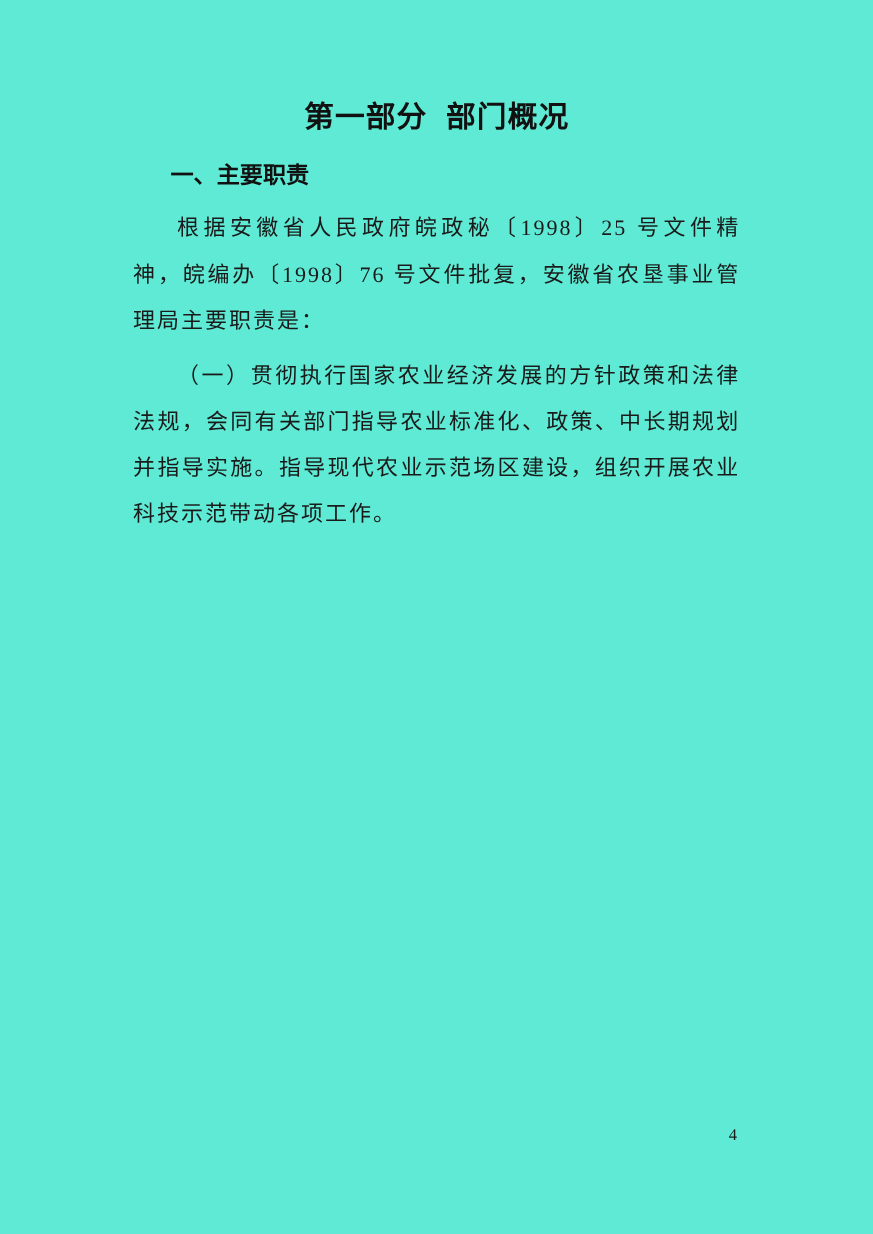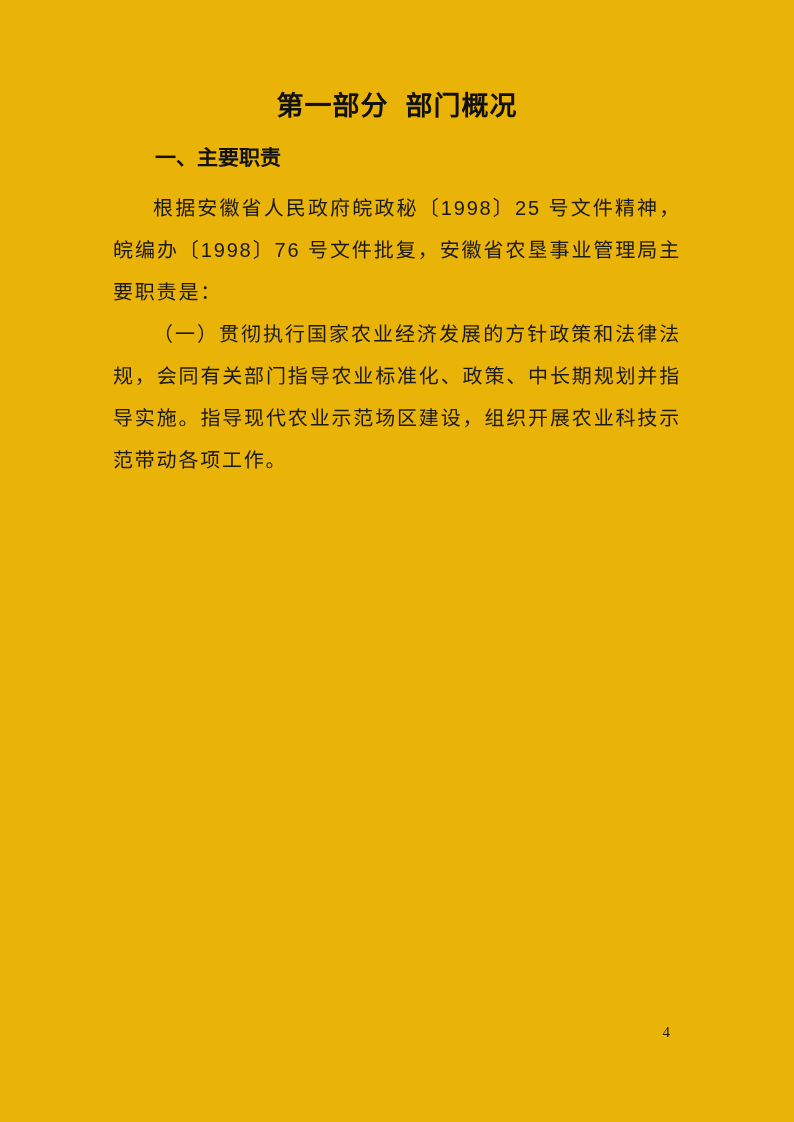--- a/index.html
+++ b/index.html
@@ -5,49 +5,49 @@
   html, body {
     margin: 0;
     padding: 0;
     background: #ffffff;
   }
   .page {
     position: relative;
     width: 794px;
     height: 1122px;
     margin: 0 auto;
-    background: #eab308;
+    background: #5eead4;
     overflow: hidden;
     box-sizing: border-box;
     padding: 88px 113px 0 113px;
     color: #1a1a1a;
   }
   .doc-title {
     margin: 0 0 22px 0;
     text-align: center;
     font-family: "Liberation Sans", "DejaVu Sans", sans-serif;
     font-weight: 700;
     font-size: 27px;
     line-height: 36px;
     color: #111111;
     letter-spacing: 1px;
     white-space: pre;
   }
   .section-heading {
     margin: 0 0 13px 0;
     text-indent: 2em;
-    font-family: Liberation Mono, monospace;
+    font-family: Liberation Sans, sans-serif;
     font-weight: 700;
     font-size: 21px;
     line-height: 28px;
     color: #111111;
   }
   .body-para {
-    margin: 0;
-    font-family: Liberation Sans, sans-serif;
+    margin: 8px;
+    font-family: Liberation Serif, serif;
     font-size: 20px;
     line-height: 42px;
     letter-spacing: 1.8px;
     text-align: justify;
     text-justify: inter-character;
     text-indent: 2em;
     color: #1a1a1a;
   }
   .page-number {
     position: absolute;

